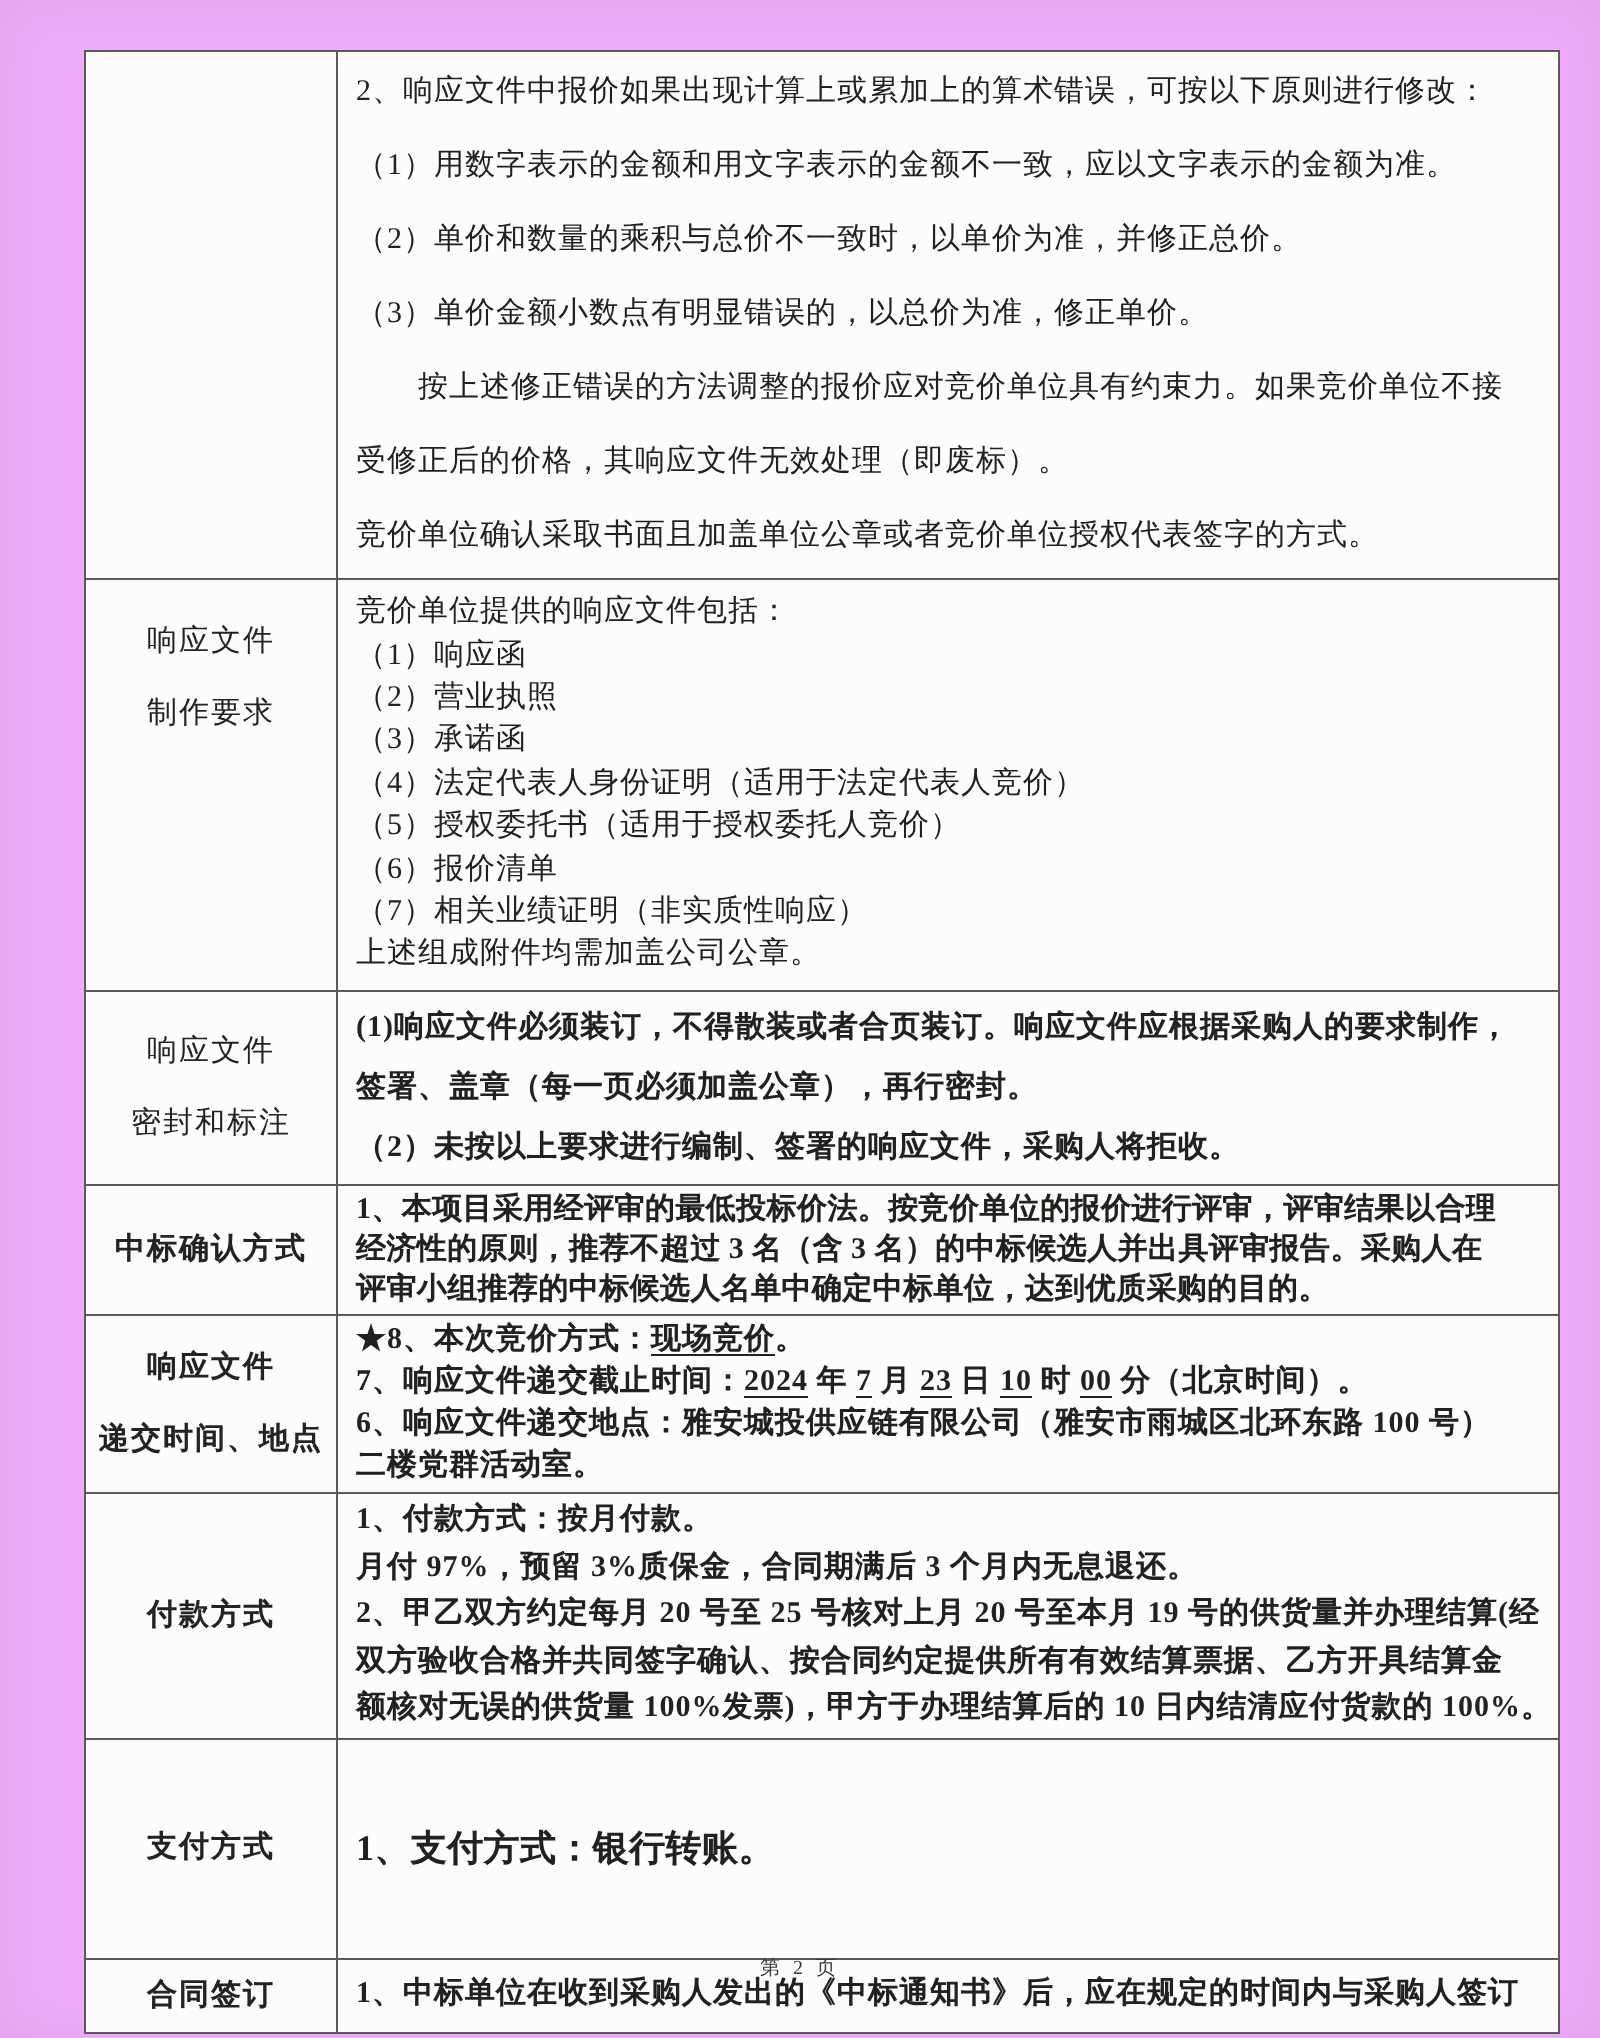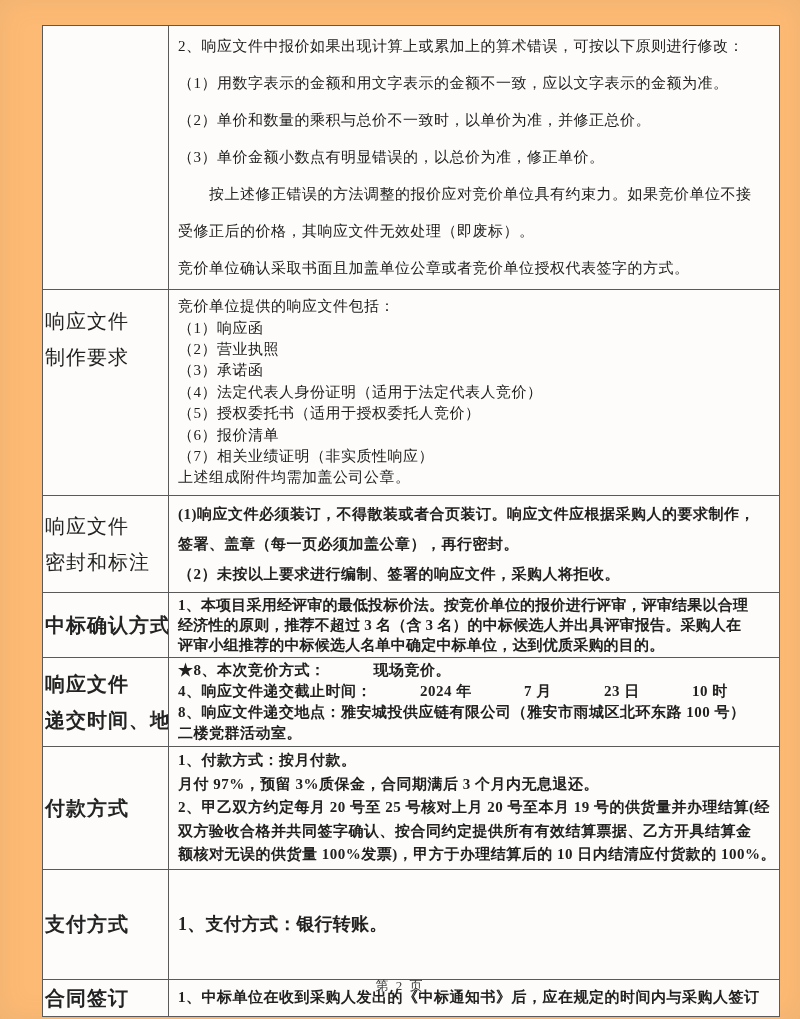--- a/index.html
+++ b/index.html
@@ -4,55 +4,56 @@
 <style>
   html,body{margin:0;padding:0;}
   body{
     width:800px;height:1019px;
     background:#efeeec;
     font-family:"Liberation Serif","DejaVu Serif",serif;
   }
   .page{
     position:relative;
     width:800px;height:1019px;
-    background:#fdba74;
+    background:#f0abfc;
     box-shadow:inset 0 0 28px rgba(110,105,95,0.10);
     overflow:hidden;
   }
   table.terms-table{
     position:absolute;
     left:42px;top:25px;
     width:738px;
     border-collapse:collapse;
     table-layout:fixed;
     background:#fdfcfa;
   }
   col.col-label{width:126px;}
   td{
     border:1px solid #5a5a5a;
     padding:0;
     vertical-align:middle;
     overflow:hidden;
   }
   table.terms-table{border:1px solid #9a9a9a;}
   .label-cell{
-    font-size:20px;
+    text-align:center;
+    font-size:15px;
     letter-spacing:1px;
     color:#232323;
     padding:0 2px;
   }
   .label-line{line-height:36px;white-space:nowrap;}
   .content-cell{
     font-size:15px;
     color:#222120;
     padding:2px 4px 2px 9px;
     letter-spacing:0.5px;
   }
   .line{white-space:nowrap;}
-  .u{text-underline-offset:3px;margin-left:48px;}
+  .u{text-decoration:underline;text-underline-offset:3px;}
   
   tr:nth-child(1) td{height:258px;}
   tr:nth-child(2) td{height:192px;}
   tr:nth-child(3) td{height:92px;}
   tr:nth-child(4) td{height:59px;margin-left:32px;}
   tr:nth-child(5) td{height:66px;}
   tr:nth-child(6) td{height:101px;}
   tr:nth-child(7) td{height:105px;}
   tr:nth-child(8) td{height:32px;}
   tr:nth-child(9) td{height:38px;}
@@ -70,21 +71,21 @@
   tr:nth-child(n+3):not(:nth-child(9)) .content-cell{font-weight:bold;}
   tr:nth-child(n+4) .label-cell{font-weight:bold;}
   tr:nth-child(2) .label-cell{vertical-align:top;padding-top:13px;}
   tr:nth-child(4) .content-cell{letter-spacing:0.2px;}
   tr:nth-child(7) .content-cell{letter-spacing:0.2px;font-size:18px;}
   .footer{
     position:absolute;
     left:0;top:977px;
     width:100%;
     text-align:center;
-    font-size:13px;
+    font-size:10px;
     color:#3a3a3a;
     letter-spacing:2px;
   }
 </style>
 </head>
 <body>
 
 <div class="page">
   <table class="terms-table">
     <colgroup>
@@ -142,22 +143,22 @@
             <div class="line"><span>评审小组推荐的中标候选人名单中确定中标单位，达到优质采购的目的。</span></div>
           </td>
         </tr>
         <tr>
           <td class="label-cell">
             <div class="label-line">响应文件</div>
             <div class="label-line">递交时间、地点</div>
           </td>
           <td class="content-cell">
             <div class="line"><span>★8、本次竞价方式：</span><span class="u">现场竞价</span><span>。</span></div>
-            <div class="line"><span>4、响应文件递交截止时间：</span><span class="u">2024</span><span> 年 </span><span class="u">7</span><span> 月 </span><span class="u">23</span><span> 日 </span><span class="u">10</span><span> 时 </span><span class="u">00</span><span> 分（北京时间）。</span></div>
-            <div class="line"><span>8、响应文件递交地点：雅安城投供应链有限公司（雅安市雨城区北环东路 100 号）</span></div>
+            <div class="line"><span>7、响应文件递交截止时间：</span><span class="u">2024</span><span> 年 </span><span class="u">7</span><span> 月 </span><span class="u">23</span><span> 日 </span><span class="u">10</span><span> 时 </span><span class="u">00</span><span> 分（北京时间）。</span></div>
+            <div class="line"><span>6、响应文件递交地点：雅安城投供应链有限公司（雅安市雨城区北环东路 100 号）</span></div>
             <div class="line"><span>二楼党群活动室。</span></div>
           </td>
         </tr>
         <tr>
           <td class="label-cell">
             <div class="label-line">付款方式</div>
           </td>
           <td class="content-cell">
             <div class="line"><span>1、付款方式：按月付款。</span></div>
             <div class="line"><span>月付 97%，预留 3%质保金，合同期满后 3 个月内无息退还。</span></div>

